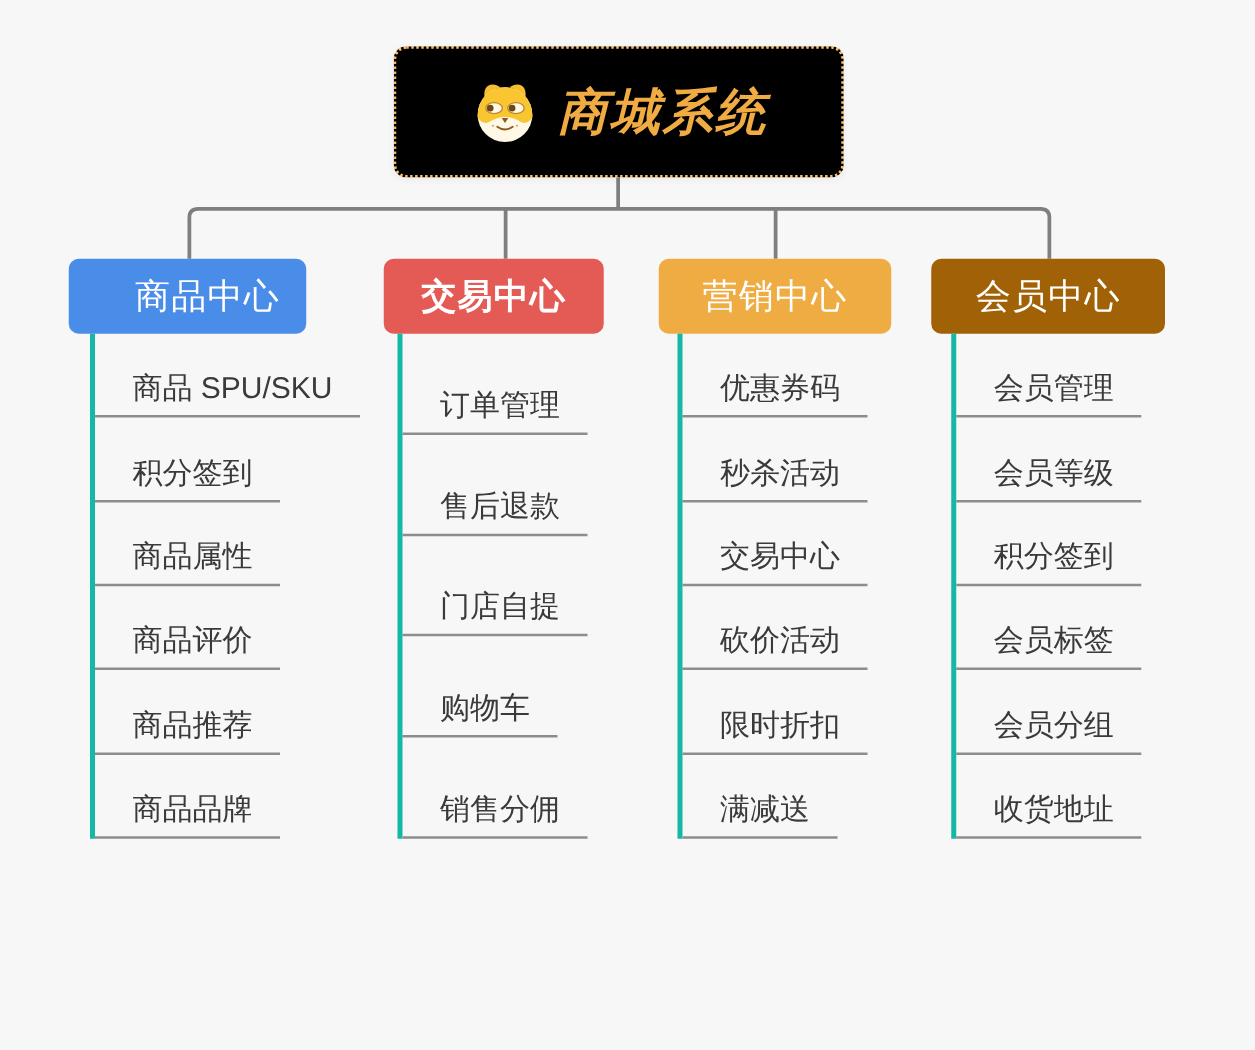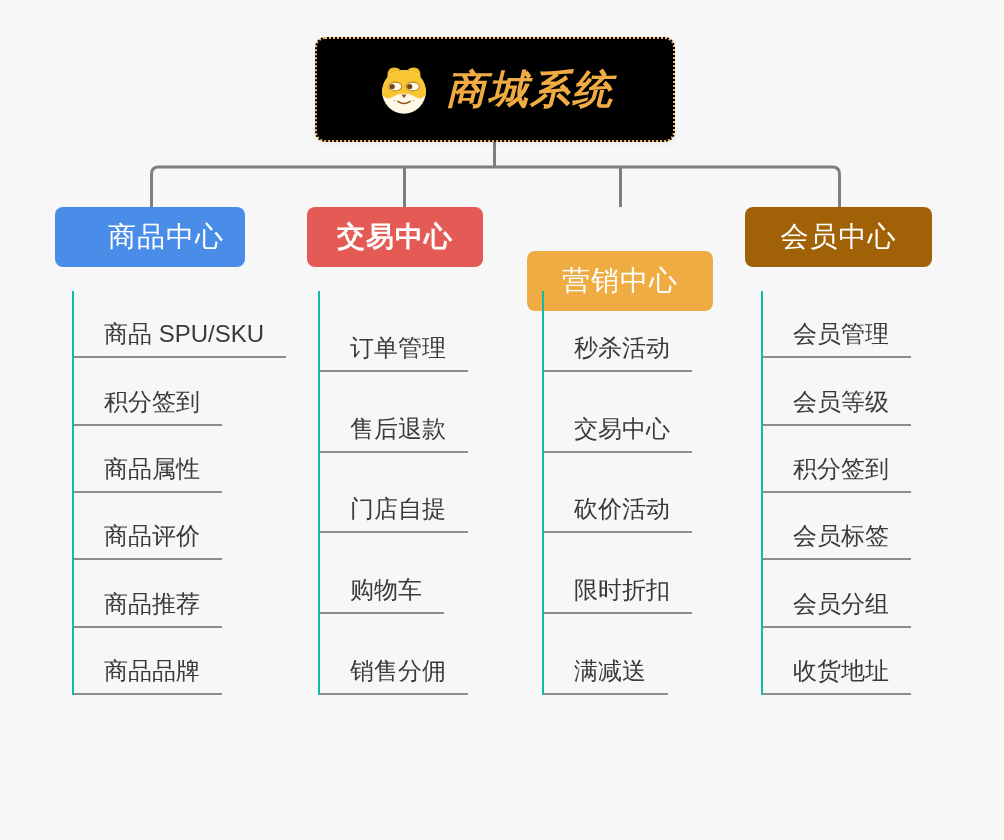--- a/index.html
+++ b/index.html
@@ -40,30 +40,29 @@
   .branch-box {
     position: absolute; top: 207px; height: 60px;
     border-radius: 8px;
     display: flex; align-items: center; justify-content: center;
     color: #ffffff; font-size: 28px; letter-spacing: 1px;
     box-sizing: border-box; white-space: nowrap;
     cursor: pointer;
   }
   .b0 { left: 55px;  width: 190px; padding-left: 32px; }
   .b1 { left: 307px; width: 176px; font-weight: bold; }
-  .b2 { left: 527px; width: 186px; margin-top: 44px; }
+  .b2 { left: 527px; width: 186px; }
   .b3 { left: 745px; width: 187px; }
 
   
   .leaf-col {
     position: absolute; top: 267px; height: 404px;
-    border-left: 2px solid #14b8a6;
+    border-left: 4px solid #14b8a6;
     display: flex; flex-direction: column;
     align-items: flex-start;
-    margin-top: 24px;
   }
   .c0 { left: 72px; }
   .c1 { left: 318px; }
   .c2 { left: 542px; }
   .c3 { left: 761px; align-items: flex-end; }
   .leaf {
     flex: 1 1 0;
     display: flex; align-items: flex-end;
   }
   .leaf-label {
@@ -146,20 +145,23 @@
     <div class="leaf">
         <span class="leaf-label">购物车</span>
       </div>
     <div class="leaf">
         <span class="leaf-label">销售分佣</span>
       </div>
   </div>
 
   <div class="leaf-col c2">
     <div class="leaf">
+        <span class="leaf-label">优惠券码</span>
+      </div>
+    <div class="leaf">
         <span class="leaf-label">秒杀活动</span>
       </div>
     <div class="leaf">
         <span class="leaf-label">交易中心</span>
       </div>
     <div class="leaf">
         <span class="leaf-label">砍价活动</span>
       </div>
     <div class="leaf">
         <span class="leaf-label">限时折扣</span>

